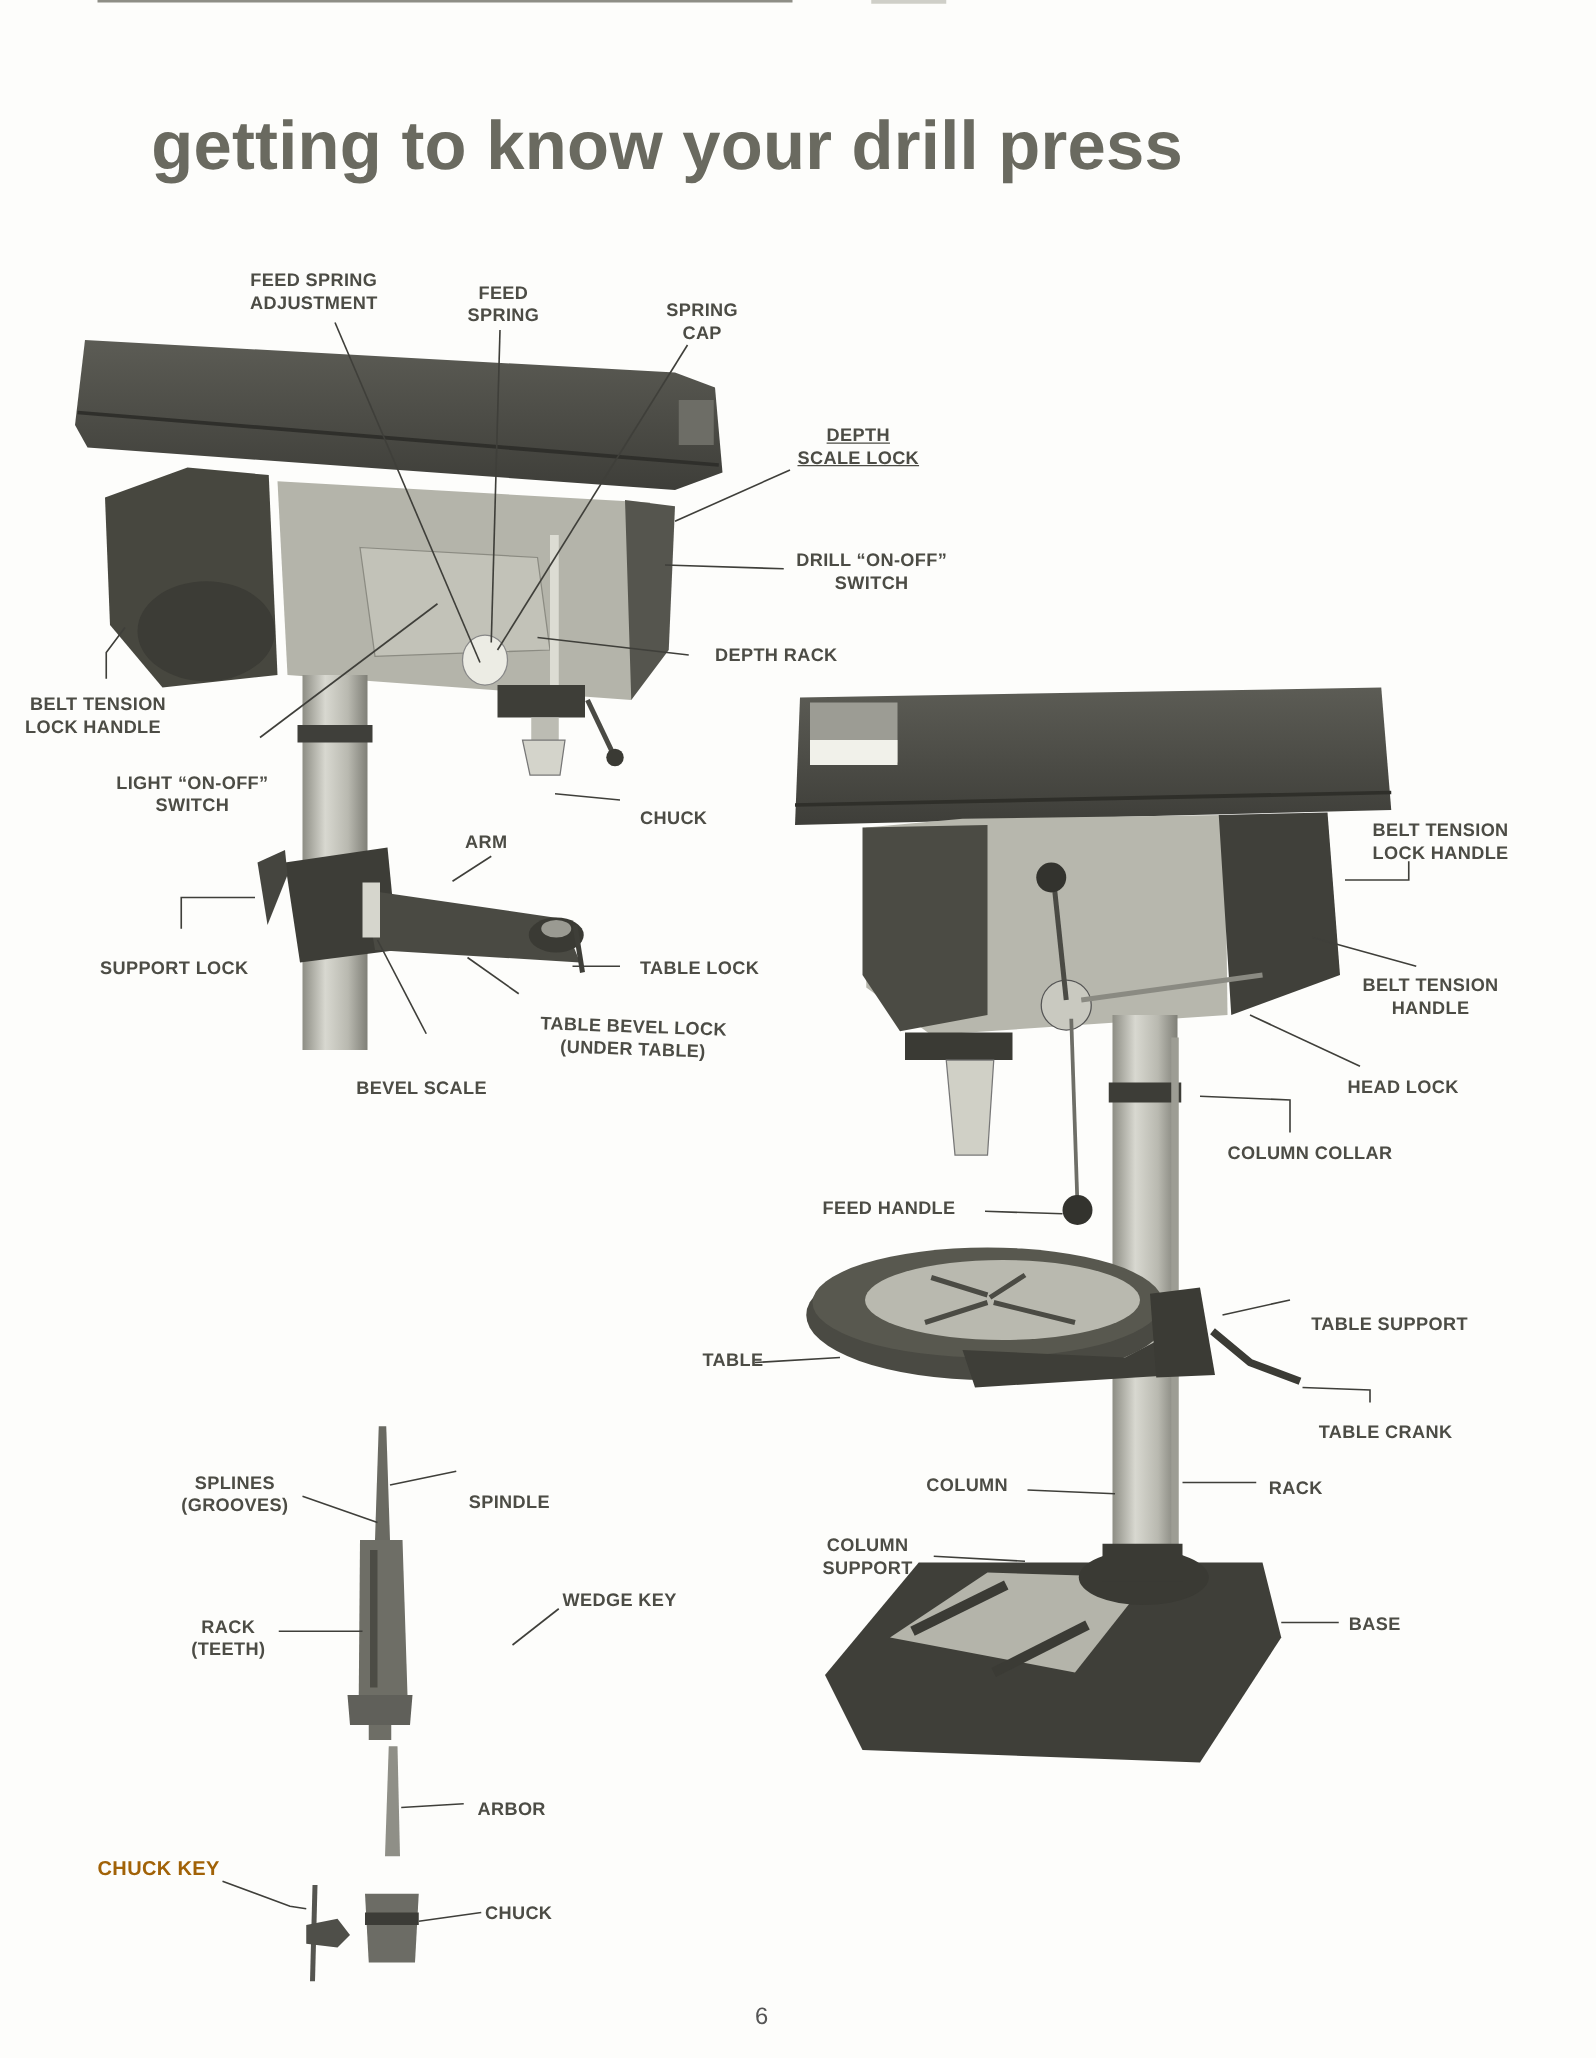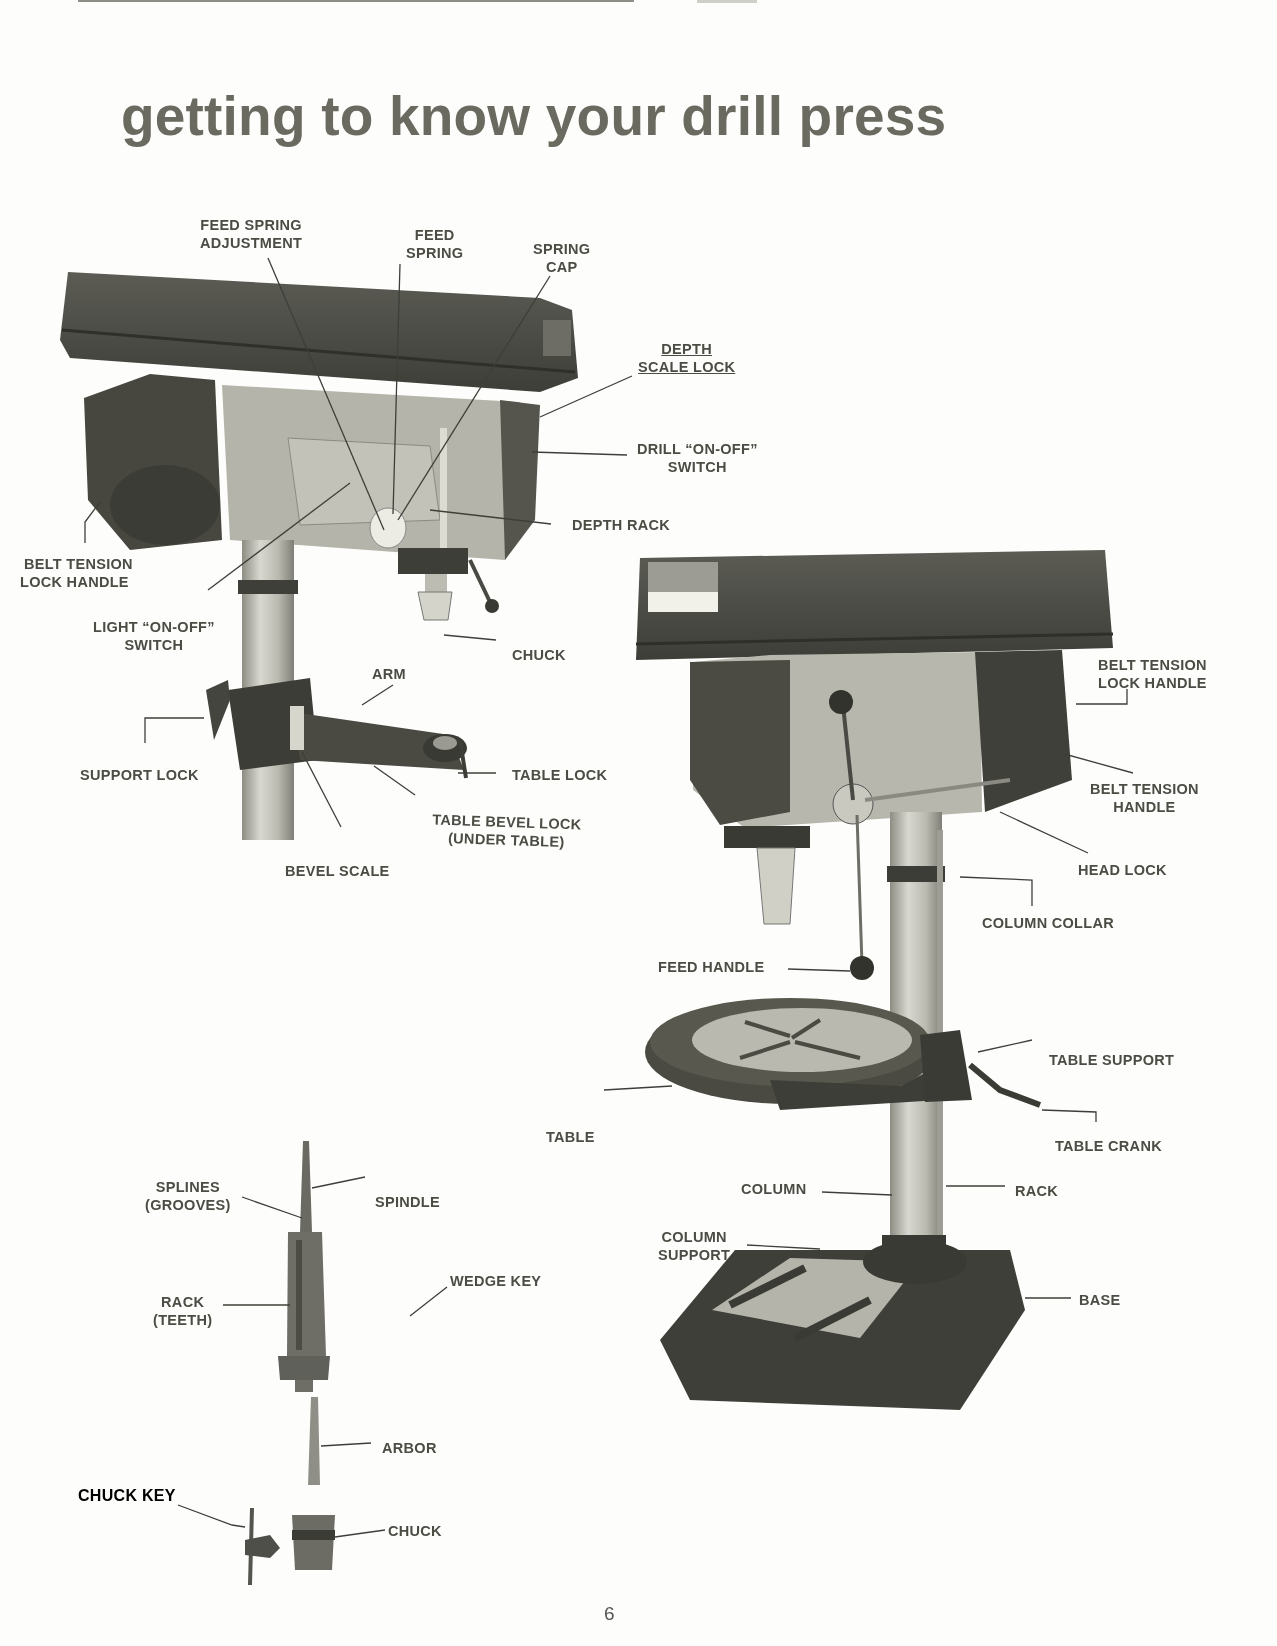--- a/index.html
+++ b/index.html
@@ -177,21 +177,21 @@
     <path d="M371 1443 L321 1446"></path>
     <path d="M178 1505 L232 1525 L245 1527"></path>
     <path d="M385 1530 L335 1537"></path>
   </g>
 </svg>
 
 <div class="lbl c" style="left:200px;top:216px;">
   <div>FEED SPRING</div>
   <div>ADJUSTMENT</div>
 </div>
-<div class="lbl c" style="left:374px;top:226px;margin-left:32px;">
+<div class="lbl c" style="left:374px;top:226px;">
   <div>FEED</div>
   <div>SPRING</div>
 </div>
 <div class="lbl c" style="left:533px;top:240px;">
   <div>SPRING</div>
   <div>CAP</div>
 </div>
 <div class="lbl c" style="left:638px;top:340px;text-decoration:underline;">
   <div>DEPTH</div>
   <div>SCALE LOCK</div>
@@ -224,37 +224,37 @@
   <div>LOCK HANDLE</div>
 </div>
 <div class="lbl c" style="left:1090px;top:780px;">
   <div>BELT TENSION</div>
   <div>HANDLE</div>
 </div>
 <div class="lbl" style="left:1078px;top:861px;">HEAD LOCK</div>
 <div class="lbl" style="left:982px;top:914px;">COLUMN COLLAR</div>
 <div class="lbl" style="left:658px;top:958px;">FEED HANDLE</div>
 <div class="lbl" style="left:1034px;top:1051px;margin-left:15px;">TABLE SUPPORT</div>
-<div class="lbl" style="left:546px;top:1080px;margin-top:48px;">TABLE</div>
+<div class="lbl" style="left:562px;top:1080px;">TABLE</div>
 <div class="lbl" style="left:1055px;top:1137px;">TABLE CRANK</div>
 <div class="lbl" style="left:741px;top:1180px;">COLUMN</div>
 <div class="lbl" style="left:1015px;top:1182px;">RACK</div>
 <div class="lbl c" style="left:658px;top:1228px;">
   <div>COLUMN</div>
   <div>SUPPORT</div>
 </div>
 <div class="lbl" style="left:1079px;top:1291px;">BASE</div>
 
 <div class="lbl c" style="left:145px;top:1178px;">
   <div>SPLINES</div>
   <div>(GROOVES)</div>
 </div>
 <div class="lbl" style="left:375px;top:1193px;text-align:right;">SPINDLE</div>
 <div class="lbl c" style="left:153px;top:1293px;">
   <div>RACK</div>
   <div>(TEETH)</div>
 </div>
 <div class="lbl" style="left:450px;top:1272px;">WEDGE KEY</div>
 <div class="lbl" style="left:382px;top:1439px;">ARBOR</div>
-<div class="lbl" style="left:78px;top:1487px;font-size:16px;color:#000000;">CHUCK KEY</div>
+<div class="lbl" style="left:78px;top:1487px;font-size:16px;color:#a16207;">CHUCK KEY</div>
 <div class="lbl" style="left:388px;top:1522px;">CHUCK</div>
 
 <div class="page-num">6</div>
 
 </body></html>

